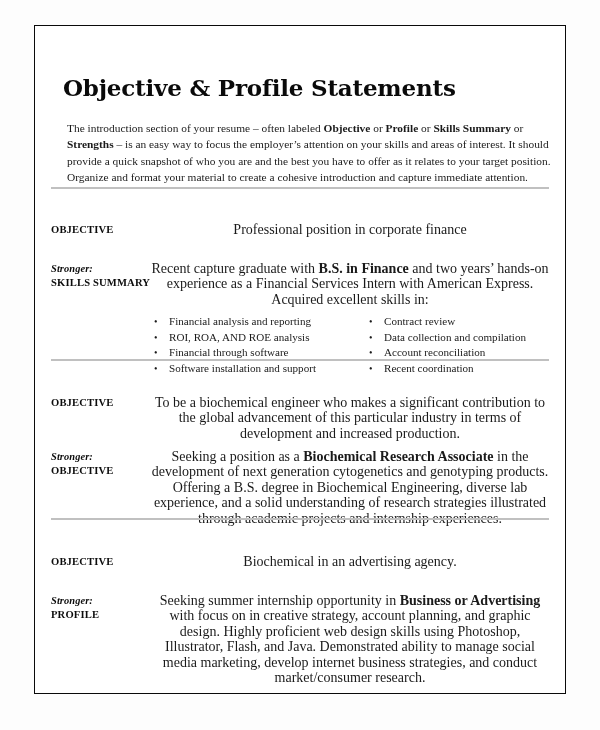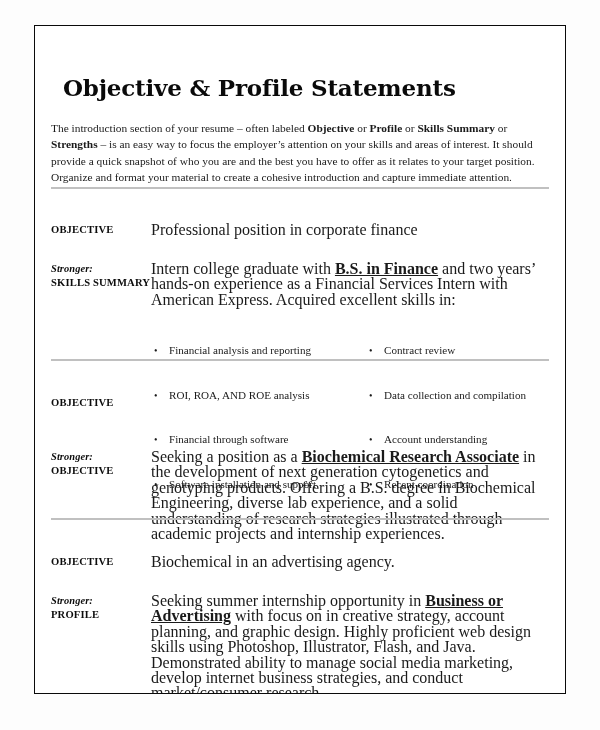--- a/index.html
+++ b/index.html
@@ -48,21 +48,21 @@
     font-weight: bold;
     letter-spacing: -0.2px;
     color: #0a0a0a;
     white-space: nowrap;
     margin-left: 12px;
   }
 
   
   .intro-para {
     position: absolute;
-    left: 0;
+    left: 16px;
     top: 83px;
     width: 498px;
     font-size: 11.4px;
     line-height: 16.1px;
     color: #1a1a1a;
     text-align: left;
   }
   .intro-para b { font-weight: bold; }
 
   
@@ -102,25 +102,26 @@
     letter-spacing: 0.1px;
   }
   .label-key {
     display: block;
     font-weight: bold;
     letter-spacing: 0.15px;
     white-space: nowrap;
   }
   .entry-body {
     flex: 1 1 auto;
-    font-size: 16px;
+    font-size: 14px;
     line-height: 15.4px;
     color: #1a1a1a;
-  }
-  .entry-body b { font-weight: bold; text-decoration: underline; }
+    text-align: center;
+  }
+  .entry-body b { font-weight: bold; }
 
   .e1a { top: 196px; }
   .e1b { top: 235px; }
   .e2a { top: 369px; }
   .e2b { top: 423px; }
   .e3a { top: 528px; }
   .e3b { top: 567px; }
 
   
   .bullets {
@@ -144,21 +145,21 @@
   }
   .bullet-dot {
     flex: 0 0 18px;
     font-size: 10px;
     line-height: 15.6px;
     color: #1a1a1a;
     text-align: left;
     padding-left: 3px;
     box-sizing: border-box;
   }
-  .bullet-text { flex: 1 1 auto; margin-top: 29px; }
+  .bullet-text { flex: 1 1 auto; }
 </style>
 </head>
 <body>
 
 <div class="page-canvas">
   <div class="page-sheet">
     <div class="page-inner">
 
       <h1 class="doc-title">Objective &amp; Profile Statements</h1>
 
@@ -171,21 +172,21 @@
           <span class="label-key">OBJECTIVE</span>
         </div>
         <div class="entry-body">Professional position in corporate finance</div>
       </div>
 
       <div class="entry e1b">
         <div class="entry-label">
           <span class="label-stronger">Stronger:</span>
           <span class="label-key">SKILLS SUMMARY</span>
         </div>
-        <div class="entry-body"><span>Intern college graduate with </span><b>B.S. in Finance</b><span> and two years’ hands-on experience as a Financial Services Intern with American Express. Acquired excellent skills in:</span></div>
+        <div class="entry-body"><span>Recent capture graduate with </span><b>B.S. in Finance</b><span> and two years’ hands-on experience as a Financial Services Intern with American Express. Acquired excellent skills in:</span></div>
       </div>
 
       <div class="bullets">
         <div class="bullet-col col-left">
           <div class="bullet-row">
             <span class="bullet-dot">•</span>
             <span class="bullet-text">Financial analysis and reporting</span>
           </div>
           <div class="bullet-row">
             <span class="bullet-dot">•</span>
@@ -204,35 +205,36 @@
           <div class="bullet-row">
             <span class="bullet-dot">•</span>
             <span class="bullet-text">Contract review</span>
           </div>
           <div class="bullet-row">
             <span class="bullet-dot">•</span>
             <span class="bullet-text">Data collection and compilation</span>
           </div>
           <div class="bullet-row">
             <span class="bullet-dot">•</span>
-            <span class="bullet-text">Account understanding</span>
+            <span class="bullet-text">Account reconciliation</span>
           </div>
           <div class="bullet-row">
             <span class="bullet-dot">•</span>
             <span class="bullet-text">Recent coordination</span>
           </div>
         </div>
       </div>
 
       <div class="rule rule-2"></div>
 
       <div class="entry e2a">
         <div class="entry-label">
           <span class="label-key">OBJECTIVE</span>
         </div>
+        <div class="entry-body">To be a biochemical engineer who makes a significant contribution to the global advancement of this particular industry in terms of development and increased production.</div>
       </div>
 
       <div class="entry e2b">
         <div class="entry-label">
           <span class="label-stronger">Stronger:</span>
           <span class="label-key">OBJECTIVE</span>
         </div>
         <div class="entry-body"><span>Seeking a position as a </span><b>Biochemical Research Associate</b><span> in the development of next generation cytogenetics and genotyping products. Offering a B.S. degree in Biochemical Engineering, diverse lab experience, and a solid understanding of research strategies illustrated through academic projects and internship experiences.</span></div>
       </div>
 

